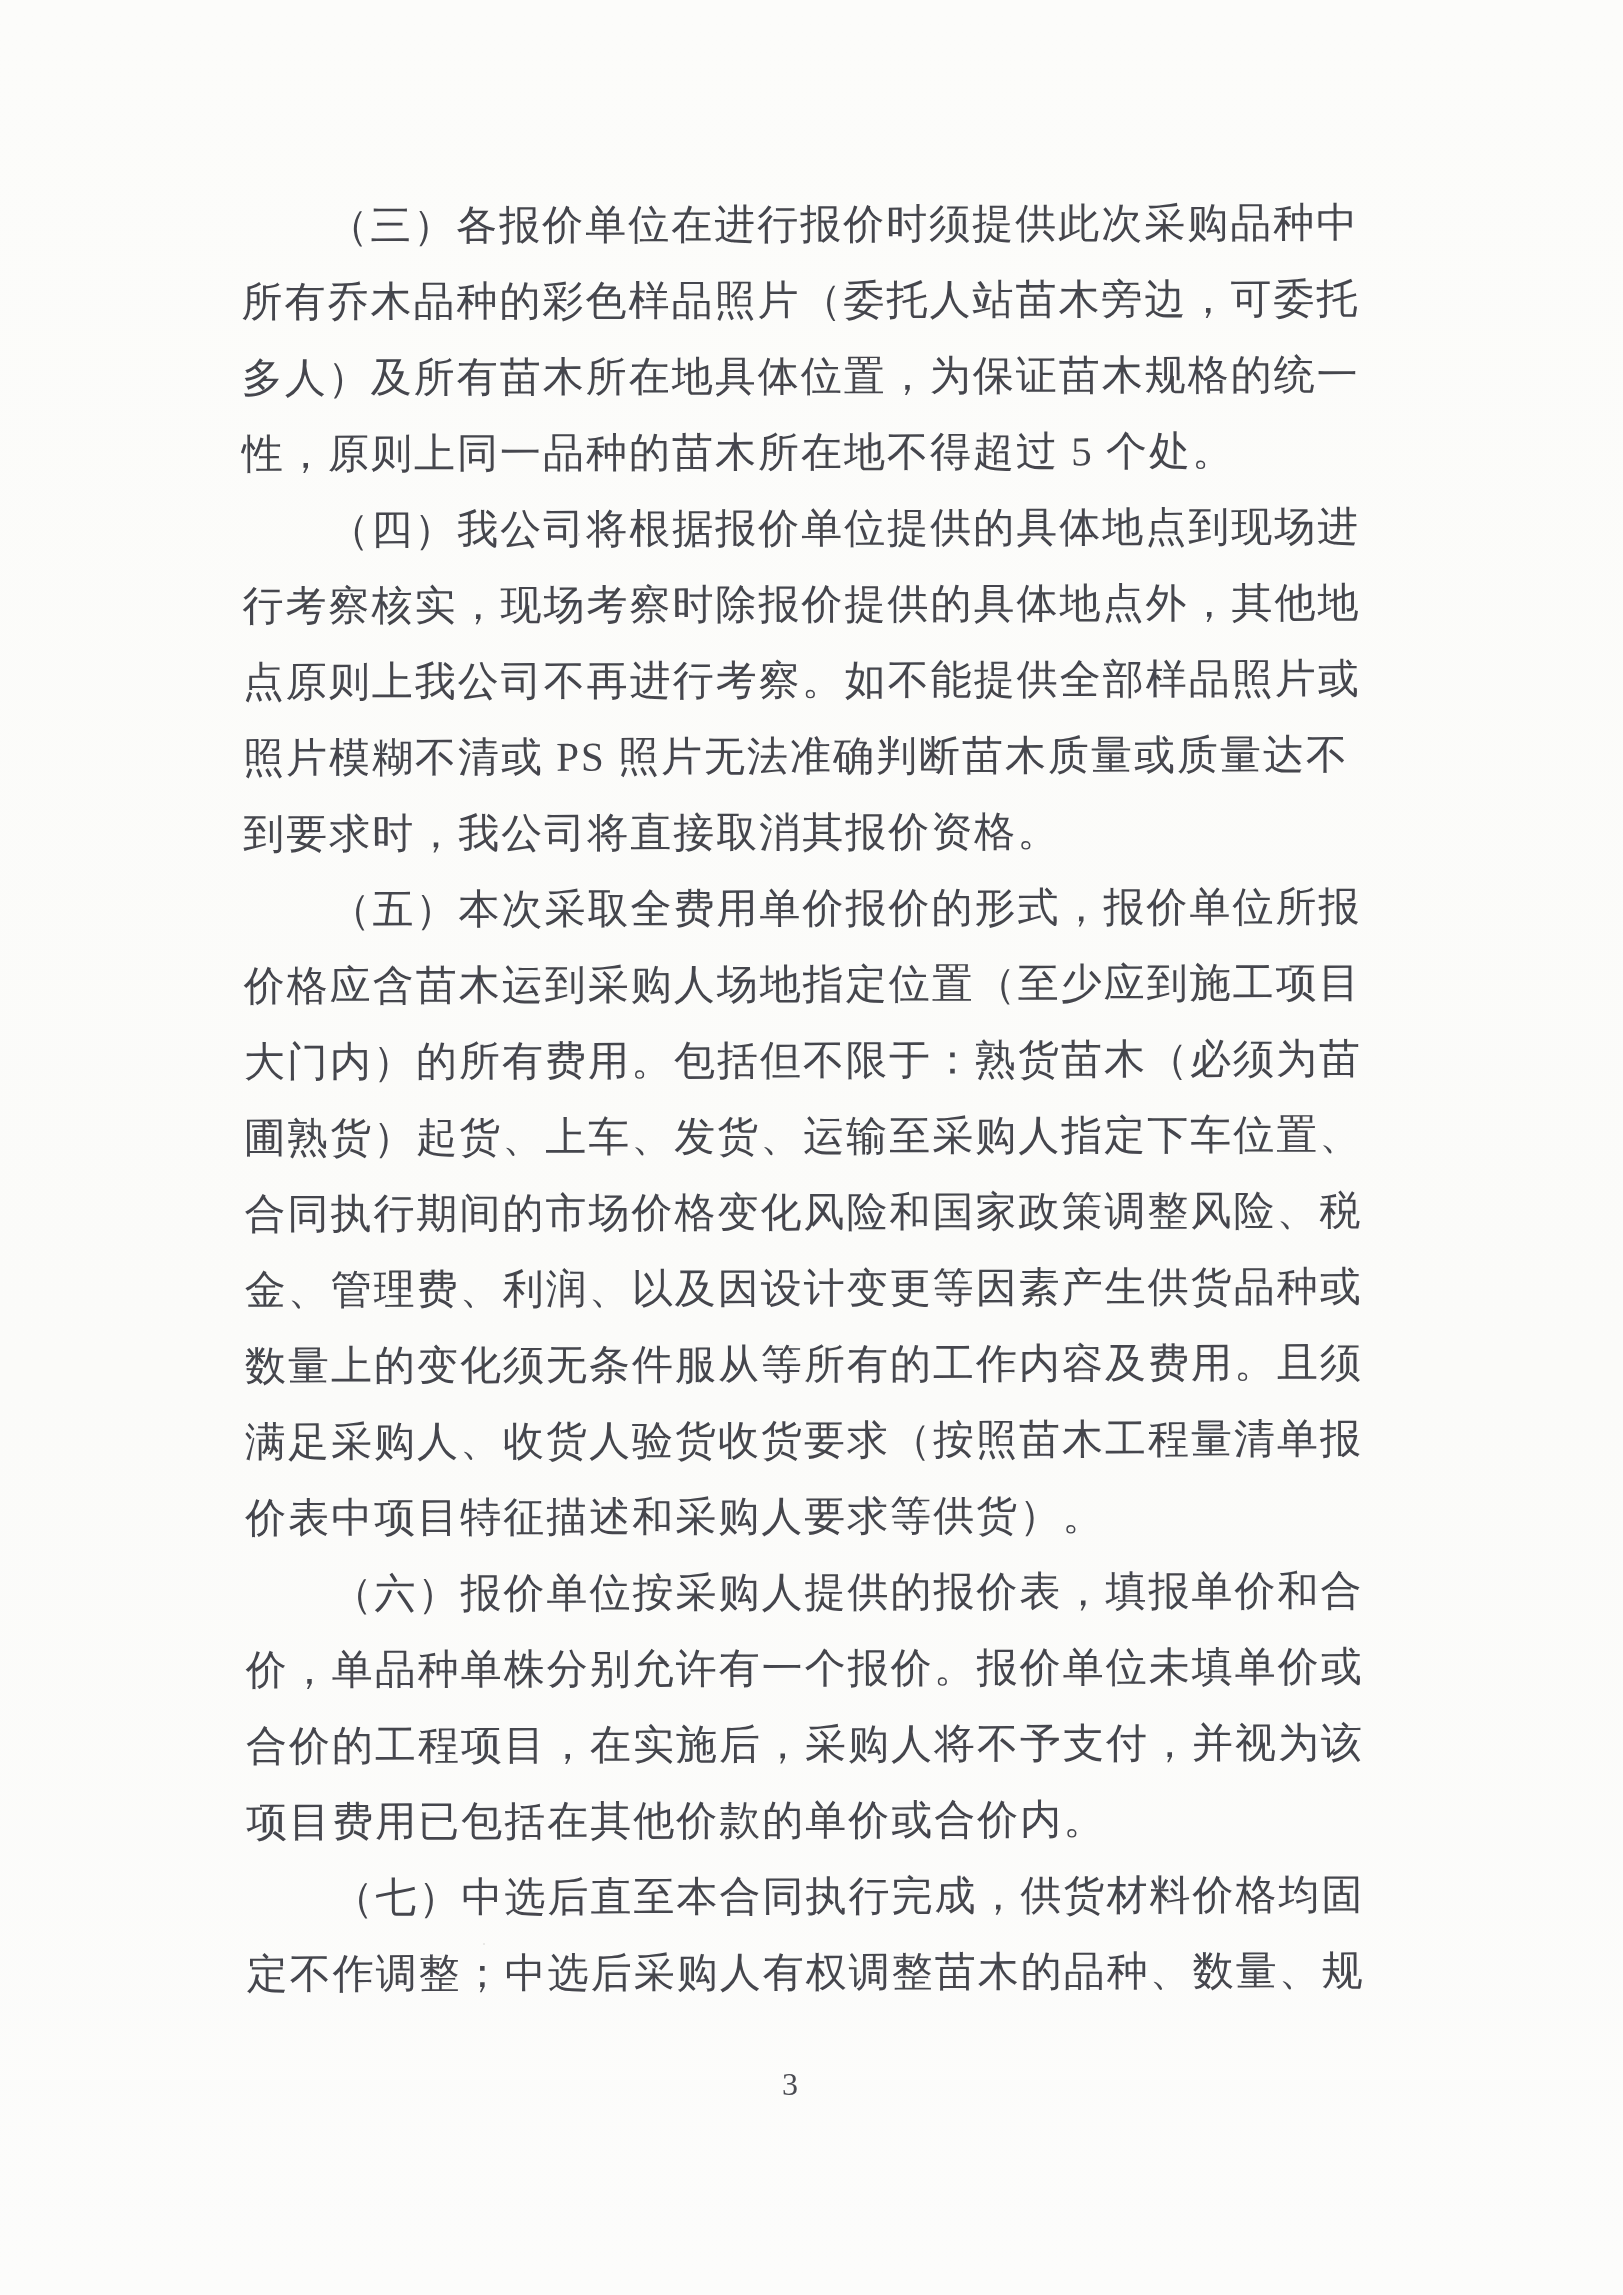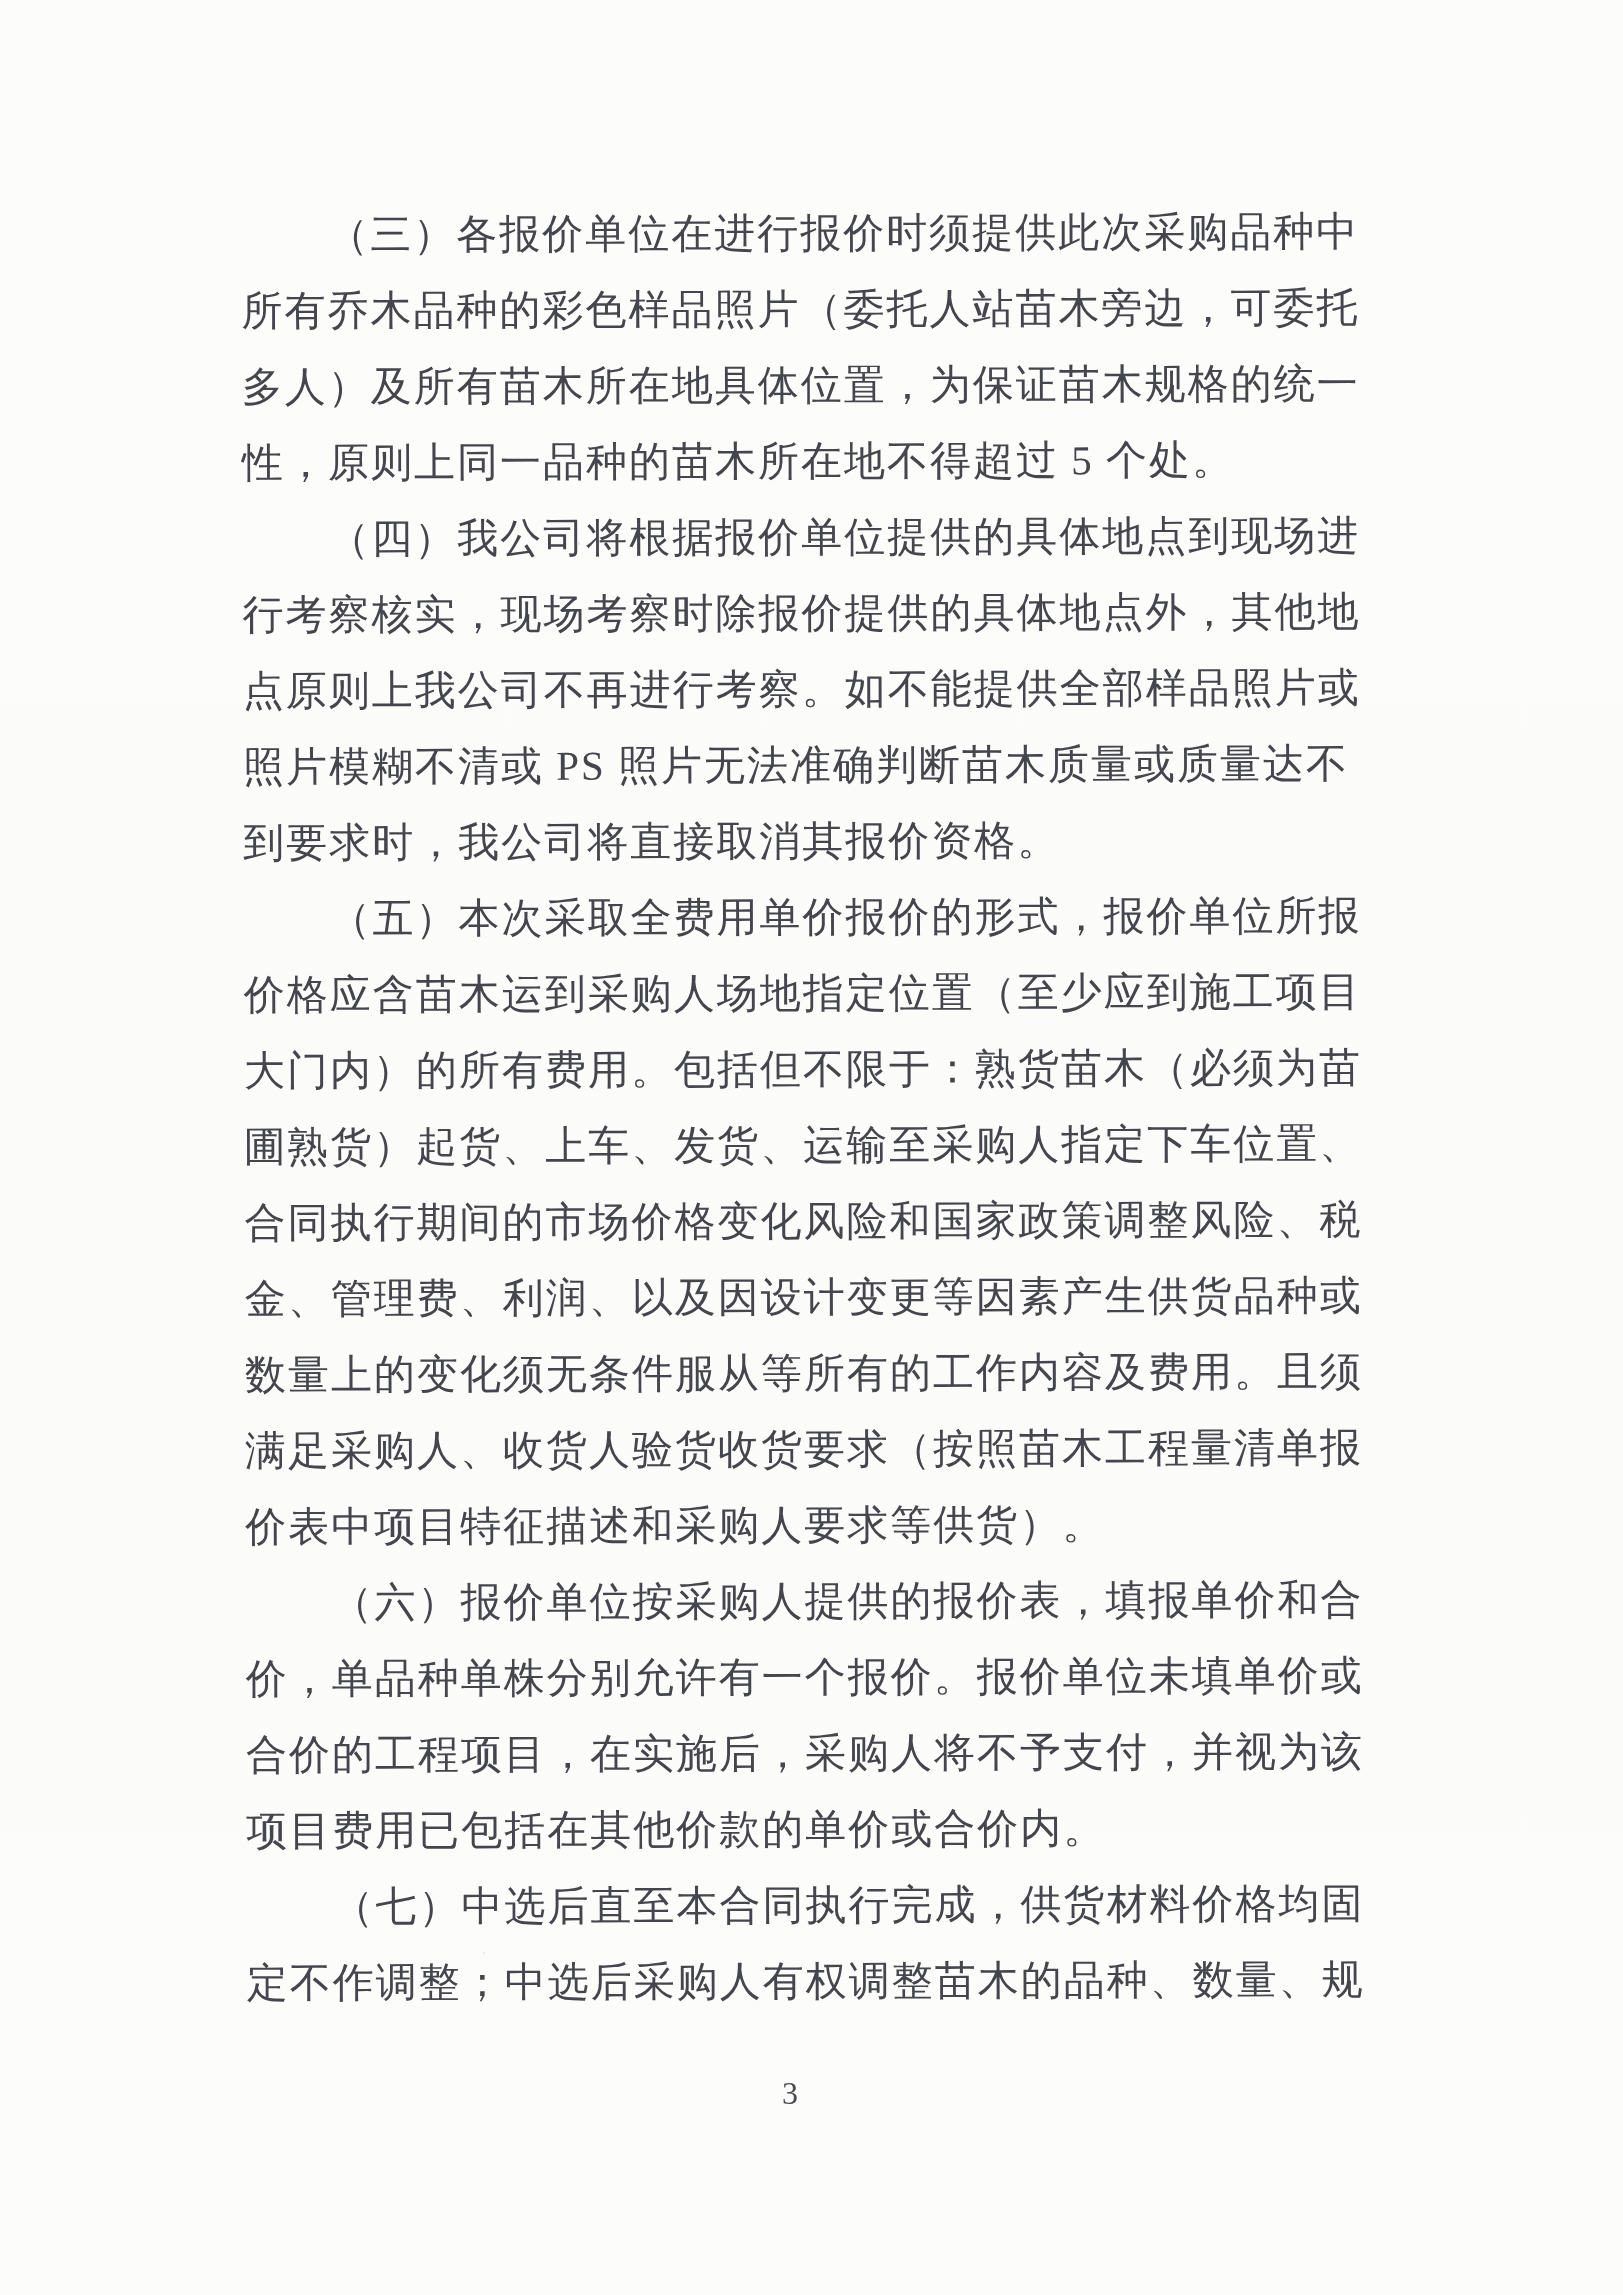--- a/index.html
+++ b/index.html
@@ -11,21 +11,20 @@
     height: 2295px;
     background: #fcfcfa;
     overflow: hidden;
     position: relative;
     font-family: "Liberation Serif", "DejaVu Serif", serif;
   }
   .page {
     position: absolute;
     inset: 0;
     background: linear-gradient(180deg, #fcfcfa 0%, #fbfbf9 60%, #fcfcfb 100%);
-    margin-top: 9px;
   }
   .doc-text {
     position: absolute;
     left: 244px;
     top: 186px;
     width: 1128px;
     transform: rotate(-0.18deg);
     transform-origin: 50% 50%;
     color: #45464d;
   }

